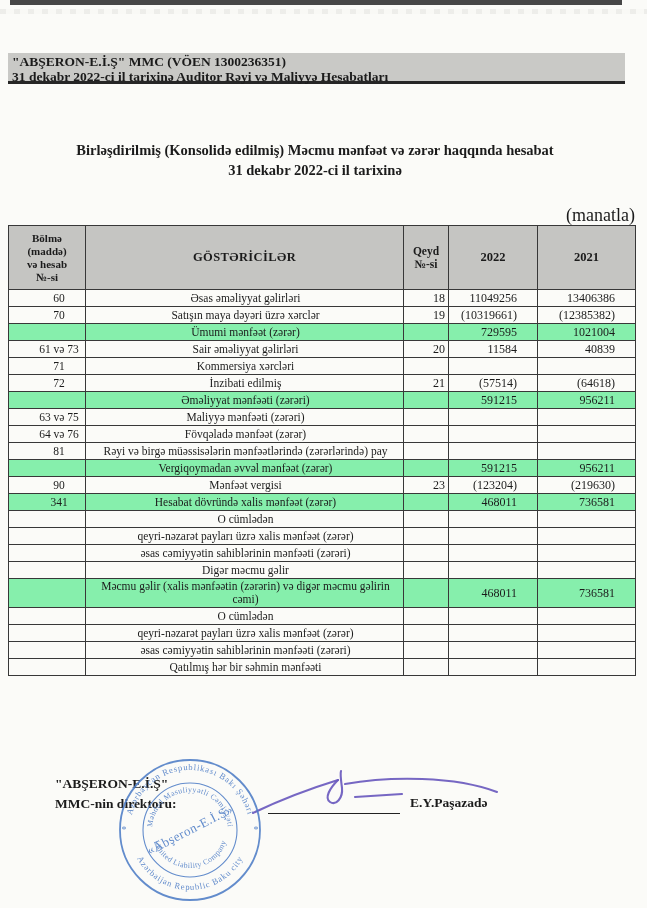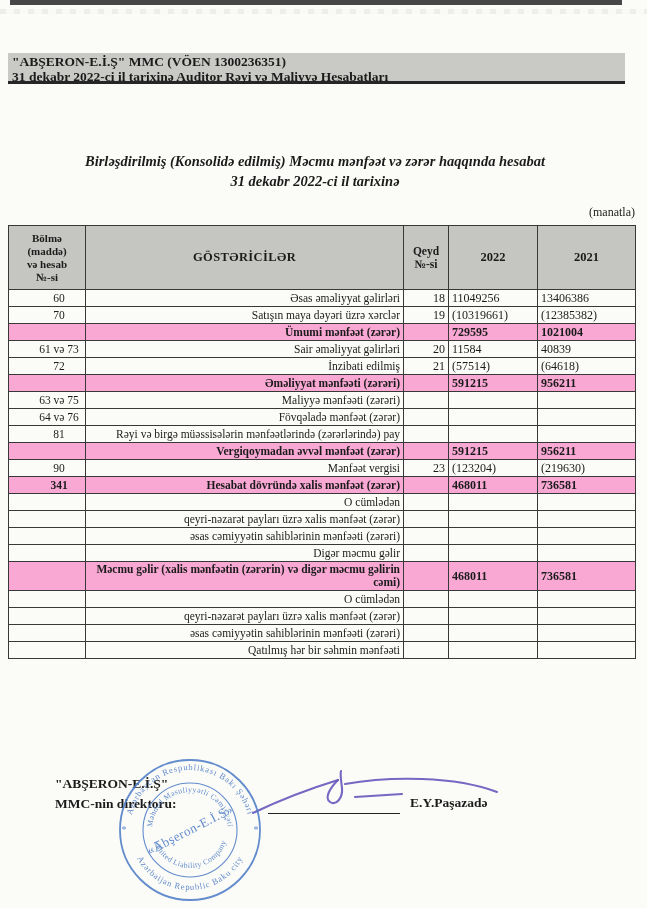--- a/index.html
+++ b/index.html
@@ -15,41 +15,41 @@
   .scan-topbar { position:absolute; left:10px; top:0; width:612px; height:5px; background:#474747; }
   .scan-speckle { position:absolute; left:0; top:9px; width:647px; height:5px; opacity:.4;
     background:repeating-linear-gradient(90deg,#d9d9d5 0 6px,#f6f6f2 6px 14px); }
 
   
   .header-band { position:absolute; left:8px; top:53px; width:617px; height:31px;
     background:#c9c9c6; border-bottom:3px solid #262626; padding:1px 0 0 4px; }
   .band-line { font-weight:bold; font-size:13.5px; line-height:15px; white-space:nowrap; }
 
   
-  .doc-title { position:absolute; left:0; top:151px; width:630px; text-align:center;
-    font-weight:bold; font-size:14.5px; line-height:20px;font-style:italic; }
-  .currency-note { position:absolute; right:12px; top:205px; font-size:12px; }
+  .doc-title { position:absolute; left:0; top:140px; width:630px; text-align:center;
+    font-weight:bold; font-size:14.5px; line-height:20px; }
+  .currency-note { position:absolute; right:12px; top:205px; font-size:18px; }
 
   
   .fin-table { position:absolute; left:8px; top:225px; width:627px;
     border-collapse:collapse; table-layout:fixed; }
   .fin-table th, .fin-table td { border:1px solid #383838; }
   .fin-table { border:1.5px solid #2c2c2c; }
   thead tr { height:64px; }
   thead th { background:#c5c5c2; font-weight:bold; text-align:center; vertical-align:middle; }
   .th-code { font-size:11px; line-height:13px; white-space:pre-line; }
   .th-ind  { font-size:12.5px; letter-spacing:.4px; }
   .th-note { font-size:11.5px; line-height:13px; white-space:pre-line; }
   .th-year { font-size:12.5px; }
   tbody td { height:17px; font-size:11.5px; line-height:13px; padding:1px 3px; vertical-align:middle; }
   td.c-code { text-align:center;padding-left:27px; }
-  td.c-label { text-align:right; padding-left:5px; }
+  td.c-label { text-align:center; padding-left:5px; }
   td.c-note { text-align:right; font-size:12px; }
-  td.c-num { text-align:left; padding-right:11px; font-size:12px; }
-  tr.total td { background:#f9a8d4; font-weight:bold; }
+  td.c-num { text-align:right; padding-right:20px; font-size:12px; }
+  tr.total td { background:#86efac; font-weight:normal; }
 
   
   .sign-company { position:absolute; left:55px; top:776px; font-weight:bold; font-size:13.5px; }
   .sign-role    { position:absolute; left:55px; top:796px; font-weight:bold; font-size:13.5px; }
   .sign-underline { position:absolute; left:268px; top:813px; width:132px; border-top:1.6px solid #222; }
   .sign-name    { position:absolute; left:410px; top:795px; font-weight:bold; font-size:13.5px; }
 
   .signature-svg { position:absolute; left:240px; top:768px; width:260px; height:50px; }
   .sig-stroke { fill:none; stroke:#6a5abe; stroke-width:2.1; stroke-linecap:round; opacity:.92; }
 
@@ -127,20 +127,27 @@
           <td class="c-num">1021004</td>
         </tr>
         <tr>
           <td class="c-code">61 və 73</td>
           <td class="c-label">Sair əməliyyat gəlirləri</td>
           <td class="c-note">20</td>
           <td class="c-num">11584</td>
           <td class="c-num">40839</td>
         </tr>
         <tr>
+          <td class="c-code">71</td>
+          <td class="c-label">Kommersiya xərcləri</td>
+          <td class="c-note"></td>
+          <td class="c-num"></td>
+          <td class="c-num"></td>
+        </tr>
+        <tr>
           <td class="c-code">72</td>
           <td class="c-label">İnzibati edilmiş</td>
           <td class="c-note">21</td>
           <td class="c-num">(57514)</td>
           <td class="c-num">(64618)</td>
         </tr>
         <tr class="total">
           <td class="c-code"></td>
           <td class="c-label">Əməliyyat mənfəəti (zərəri)</td>
           <td class="c-note"></td>

